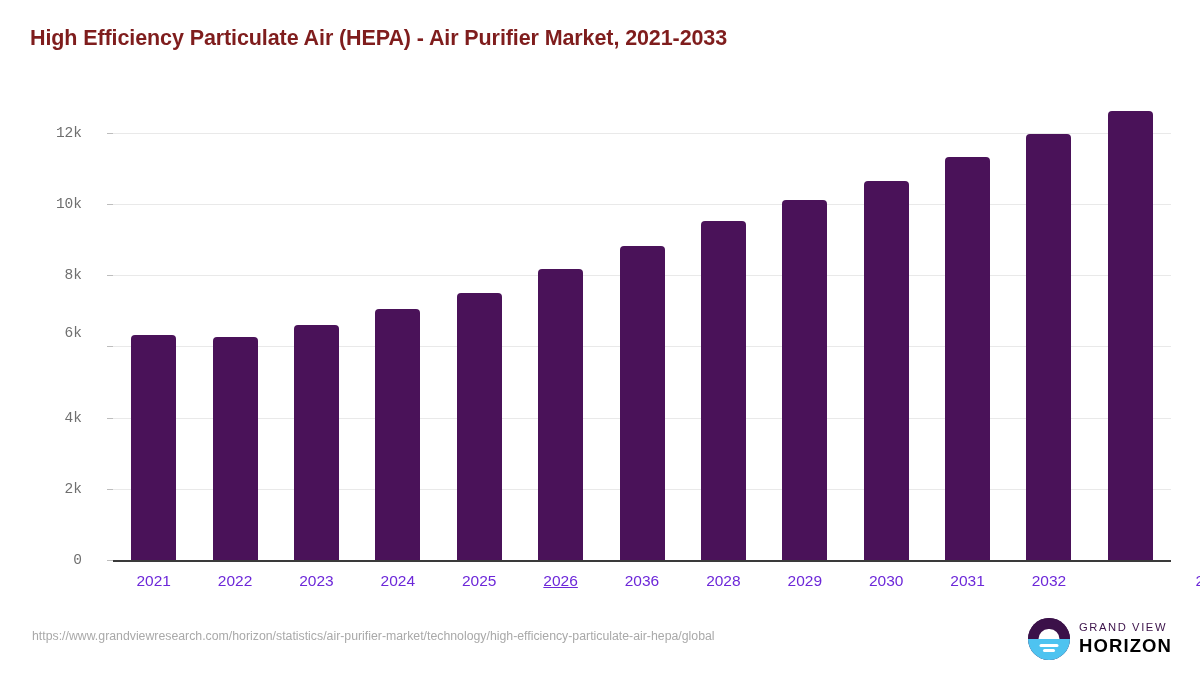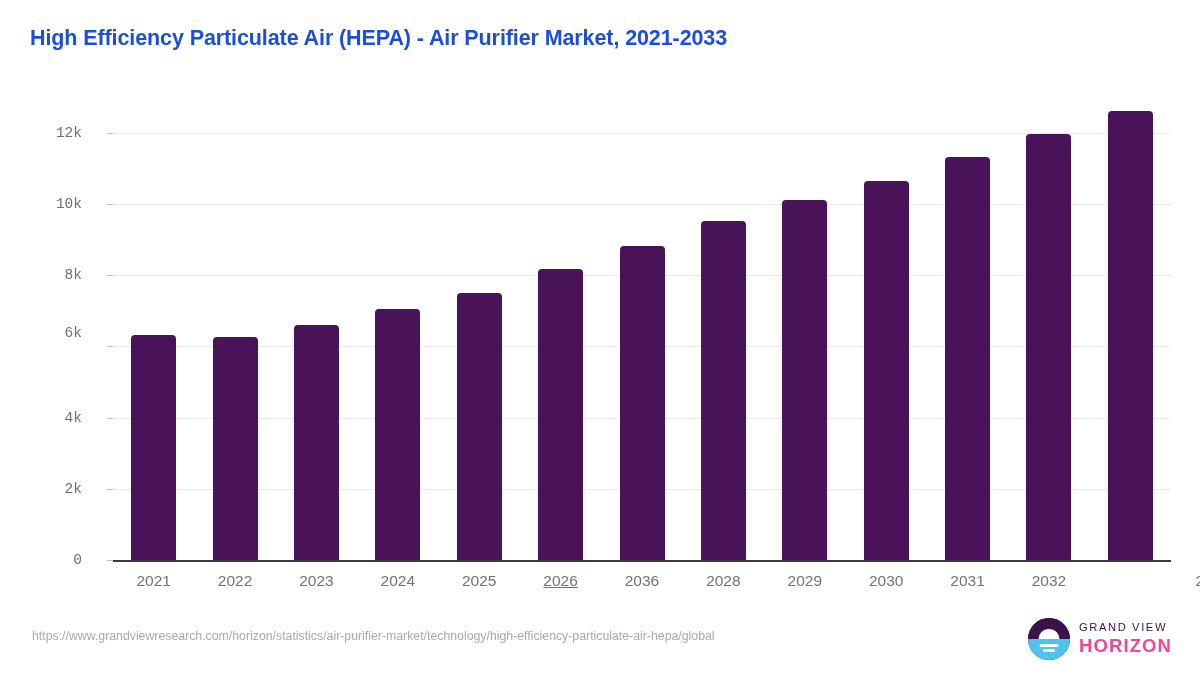--- a/index.html
+++ b/index.html
@@ -21,21 +21,21 @@
     border-radius: 8px;
     box-sizing: border-box;
     overflow: hidden;
   }
   .chart-title {
     position: absolute;
     left: 30px;
     top: 26px;
     font-size: 21.5px;
     font-weight: bold;
-    color: #1d4ed8;
+    color: #7f1d1d;
     letter-spacing: -0.1px;
     white-space: nowrap;
   }
   
   .plot-wrap {
     position: absolute;
     left: 0;
     top: 0;
     width: 1200px;
     height: 675px;
@@ -93,21 +93,21 @@
     width: 45px;
     background: #4a1259;
     border-radius: 4px 4px 0 0;
   }
   .x-label {
     position: absolute;
     top: 572px;
     width: 90px;
     text-align: center;
     font-size: 15.5px;
-    color: #737373;
+    color: #6d28d9;
   }
   
   .source-url {
     position: absolute;
     left: 32px;
     top: 628px;
     width: 880px;
     font-size: 12.3px;
     line-height: 17px;
     color: #a9a9a9;
@@ -156,21 +156,21 @@
   .logo-top {
     font-size: 11.2px;
     letter-spacing: 1.6px;
     color: #3b1149;
     font-weight: normal;
     margin-bottom: 4px;
   }
   .logo-bottom {
     font-size: 18.5px;
     letter-spacing: 1.1px;
-    color: #ec4899;
+    color: #000000;
     font-weight: bold;
   }
 </style>
 </head>
 <body>
 
 <div class="card">
 
   <div class="chart-title">High Efficiency Particulate Air (HEPA) - Air Purifier Market, 2021-2033</div>
 

